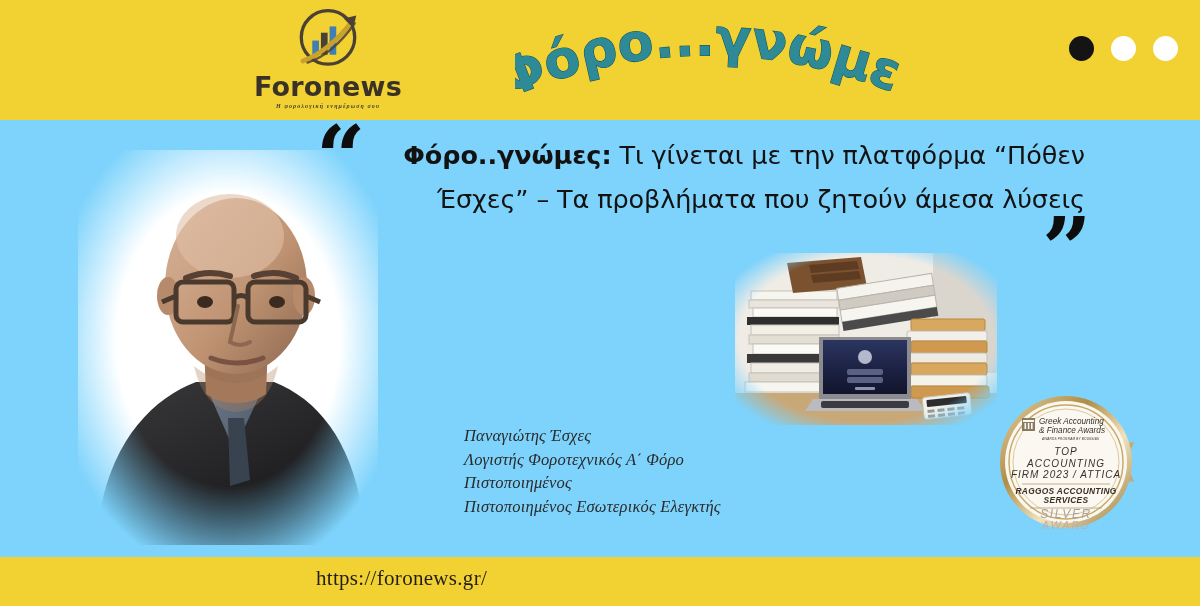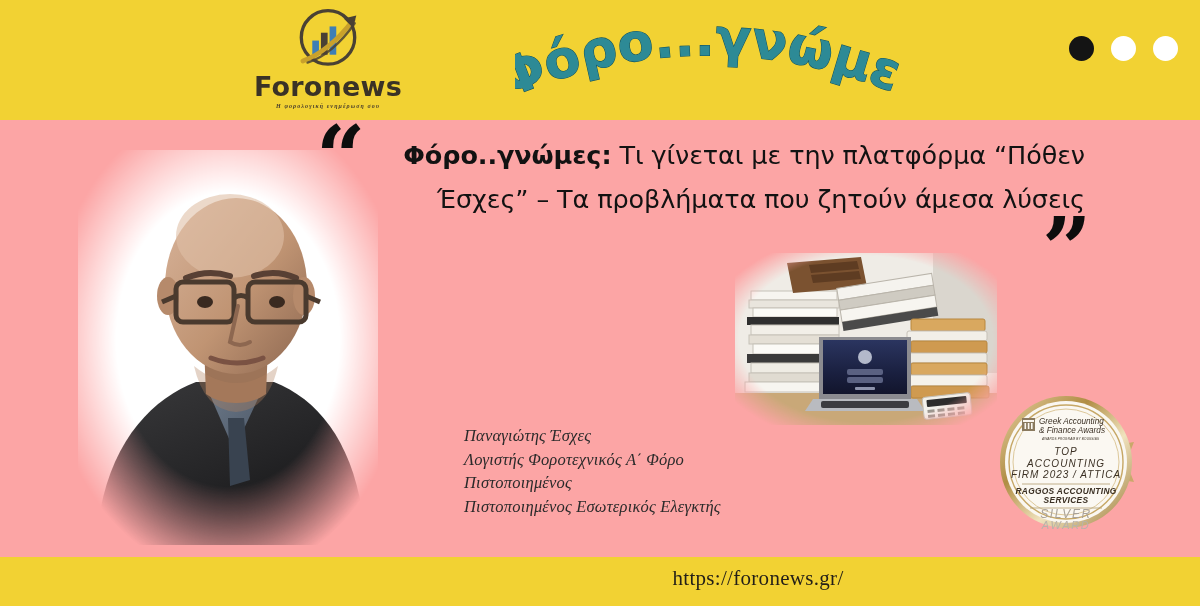--- a/index.html
+++ b/index.html
@@ -3,21 +3,21 @@
 <meta charset="utf-8">
 <style>
   * { margin:0; padding:0; box-sizing:border-box; }
   html, body { background:#fff; }
   body {
     width:1200px; height:606px;
     font-family:"Liberation Sans", sans-serif;
     overflow:hidden; position:relative;
   }
 
-  .stage { position:absolute; inset:0; background:#fca5a5; }
+  .stage { position:absolute; inset:0; background:#7dd3fc; }
 
   
   .header-band {
     position:absolute; left:0; top:0; width:1200px; height:120px;
     background:#f2d233;
   }
 
   
   .logo-block {
     position:absolute; left:253px; top:6px; width:150px; height:112px;
@@ -54,21 +54,20 @@
   .dot.black { background:#141414; }
   .dot.white { background:#ffffff; }
 
   
   .footer-band {
     position:absolute; left:0; top:557px; width:1200px; height:49px;
     background:#f2d233;
   }
   .footer-url {
     position:absolute; left:0; top:566px; width:1200px;
-    text-align:center;
     font-family:"Liberation Serif", serif;
     font-size:21px; color:#231f18; letter-spacing:0.3px;
     padding-left:316px;
   }
 
   
   .quote-open, .quote-close {
     position:absolute;
     font-family:"DejaVu Serif", serif;
     font-weight:700; color:#0d0d0d; line-height:1;

